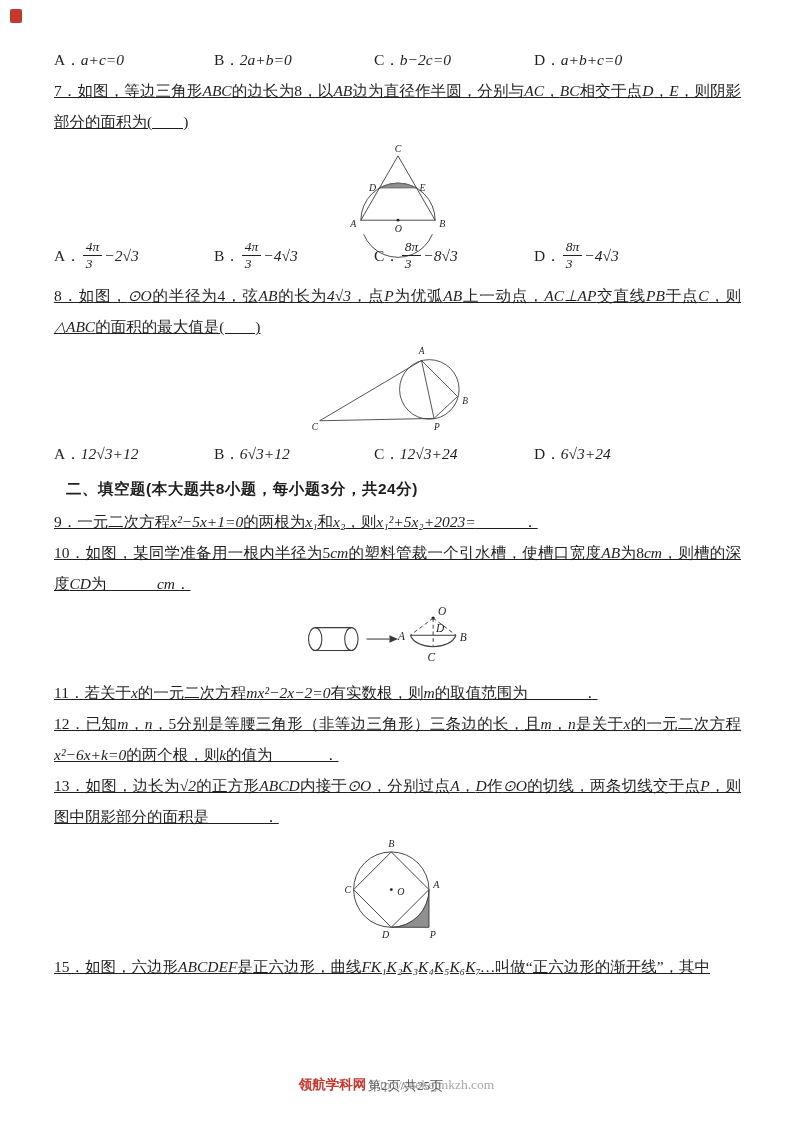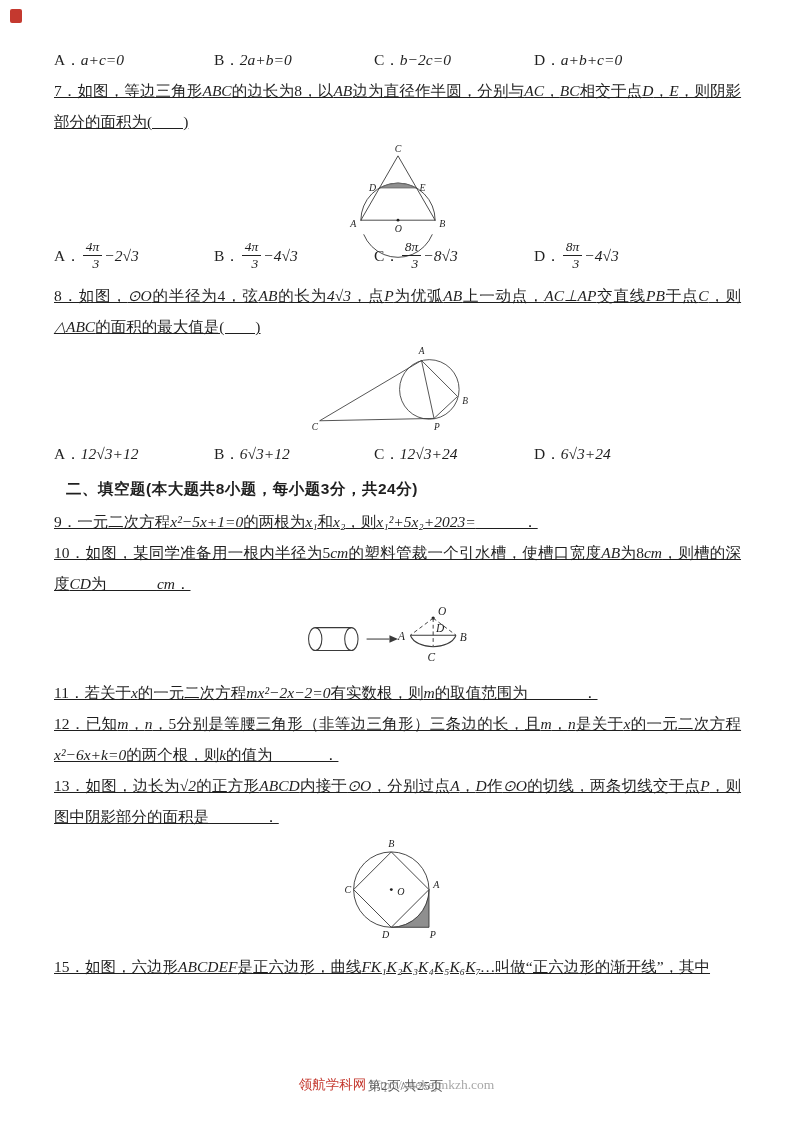--- a/index.html
+++ b/index.html
@@ -21,21 +21,21 @@
   }
   .content { padding:44px 52px 0 54px; }
   .q { text-align:justify; line-height:2.0;text-decoration:underline; }
   .math { font-style:italic; }
   .cn { font-style:normal; }
   .opts { display:flex; line-height:2.0; }
   .opts .opt { width:160px; display:flex; align-items:center; flex-wrap:nowrap; white-space:nowrap; }
   .opts .opt:last-child { width:auto; }
   .opts-frac { margin:3px 0 6px 0; min-height:38px; }
   .frac {
-    display:inline-flex; flex-direction:column; align-items:flex-end;
+    display:inline-flex; flex-direction:column; align-items:flex-start;
     line-height:1.15; font-style:italic; font-size:13.5px; margin:0 2px;
   }
   .fnum { border-bottom:1px solid #222; padding:0 3px; }
   .fden { padding:0 3px; }
   .sec-title {
     font-weight:bold;
     font-family:"Liberation Sans", sans-serif;
     line-height:2.1; margin-top:4px; letter-spacing:0.5px;margin-left:12px;
   }
   .fig { display:flex; justify-content:center; align-items:center; }
@@ -44,21 +44,21 @@
   .fig-3 { margin:2px 0; }
   .fig-4 { margin:4px 0 2px; }
   svg { overflow:visible; }
   .svg-line { stroke:#3a3a3a; stroke-width:1.1; fill:none; }
   .svg-dash { stroke:#3a3a3a; stroke-width:1; fill:none; stroke-dasharray:4 3; }
   .svg-label { font-family:"Liberation Serif", serif; font-style:italic; font-size:12px; fill:#1f1f1f; }
   .footer {
     position:absolute; bottom:24px; left:0; width:100%;
     text-align:center; font-size:13.5px; height:22px;
   }
-  .footer .brand { color:#c4392f; font-weight:normal; }
+  .footer .brand { color:#c4392f; font-weight:bold; }
   .footer .furl { color:#a9a9a9;text-align:center; }
   .footer .fpage {
     position:absolute; left:50%; top:1px; transform:translateX(-38%);
     color:#5d5d5d; font-size:13px;
   }
 </style>
 </head>
 <body>
 
 <div class="page">

